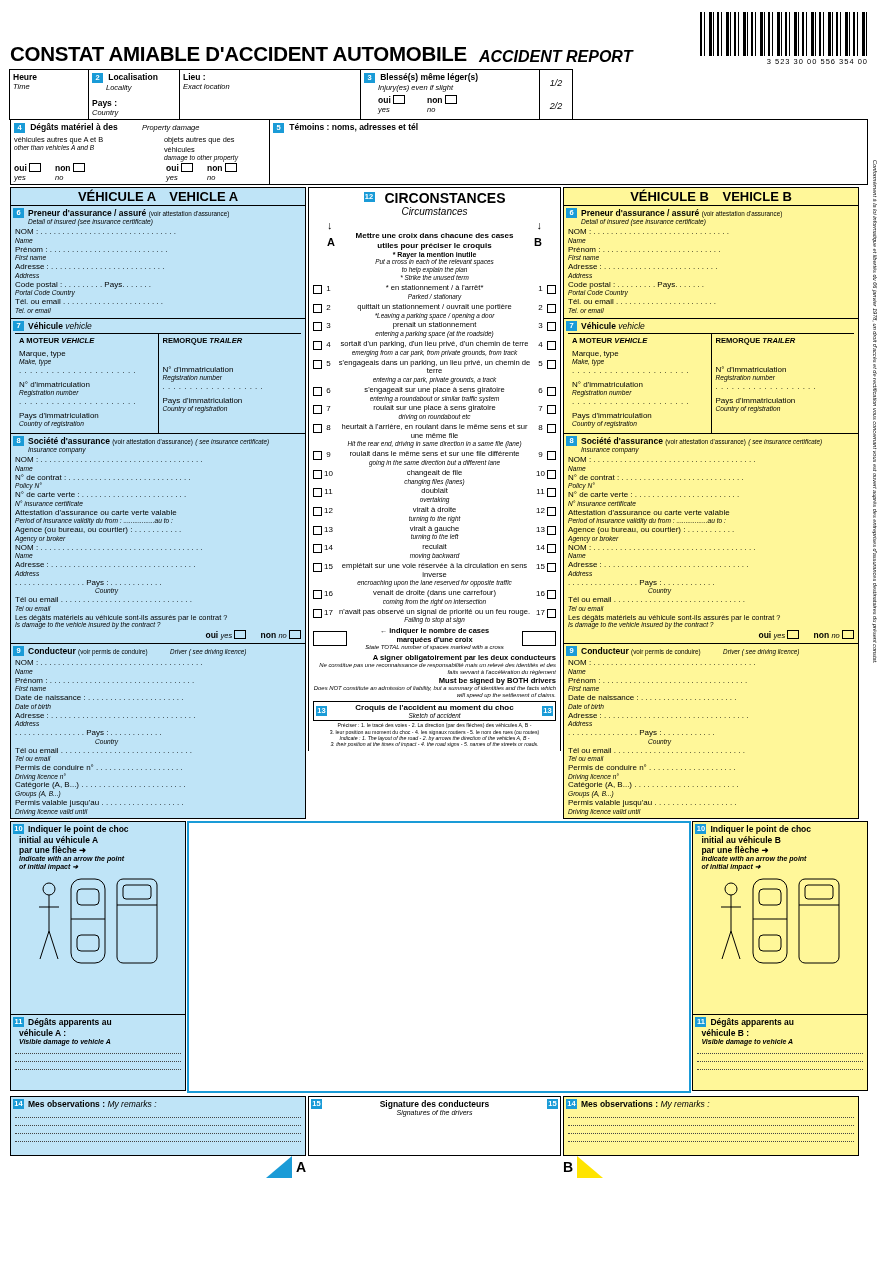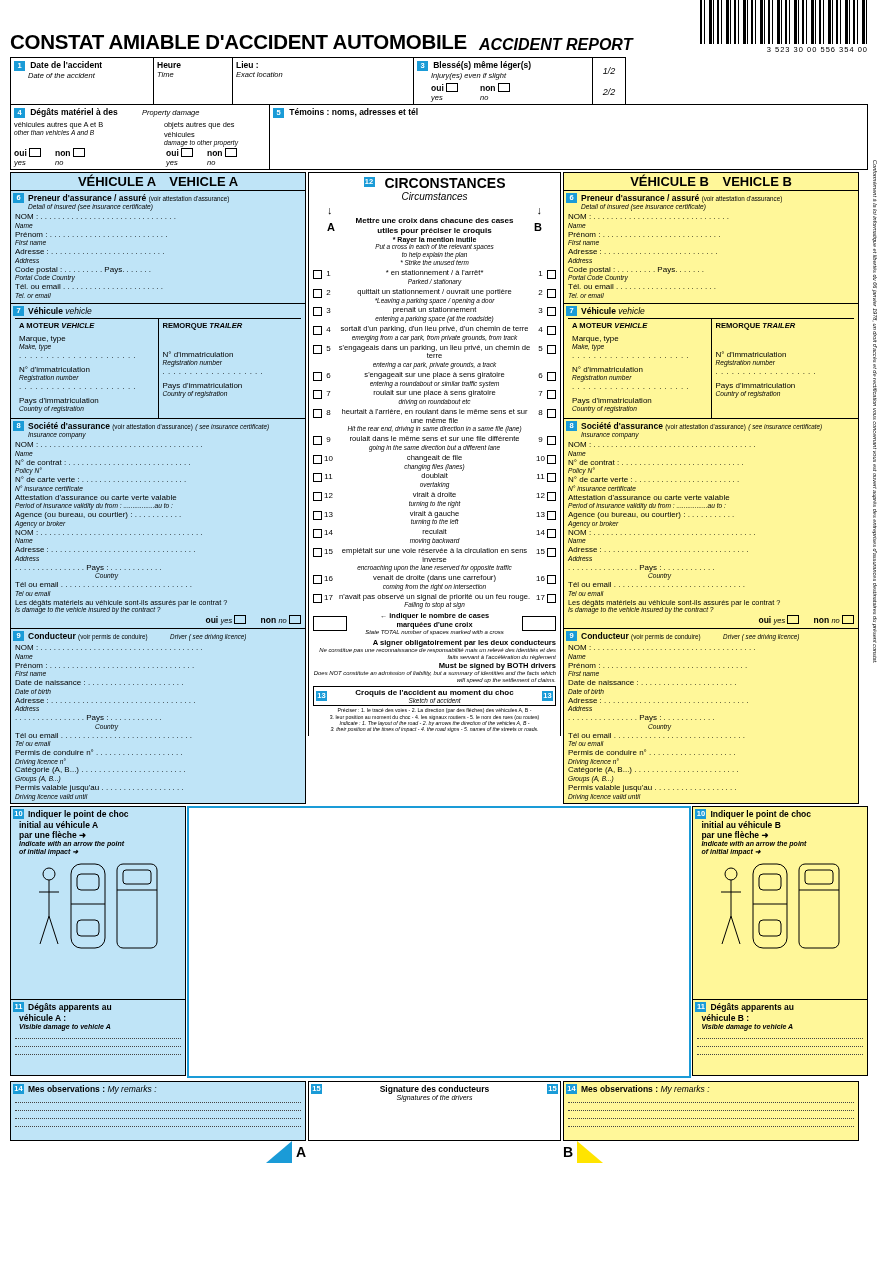--- a/index.html
+++ b/index.html
@@ -5,21 +5,21 @@
   * { box-sizing: border-box; }
   html, body { margin:0; padding:0; }
   body {
     width: 878px; height: 1280px;
     font-family: "Liberation Sans", sans-serif;
     background: #ffffff;
     color: #000;
     font-size: 8px;
     position: relative;
   }
-  .page { position:relative; width:878px; height:1280px; padding: 0 10px; }
+  .page { position:relative; width:878px; height:1280px; padding: 12px 10px; }
 
   
   .header { display:flex; align-items:flex-end; gap:6px; }
   .title-main { font-size: 20.5px; font-weight:bold; letter-spacing:-0.3px; white-space:nowrap;}
   .title-en { font-size:16px; font-style:italic; font-weight:bold; margin-left:6px; white-space:nowrap;}
   .barcode { margin-left:auto; display:flex; flex-direction:column; align-items:flex-end; }
   .bars { height:44px; width:168px; background:
      repeating-linear-gradient(90deg, #000 0 2px, #fff 2px 4px, #000 4px 5px, #fff 5px 9px, #000 9px 12px, #fff 12px 13px, #000 13px 14px, #fff 14px 17px);
   }
   .barnum { font-size:7.5px; letter-spacing:1px; margin-top:1px; }
@@ -138,29 +138,30 @@
   <div class="header">
     <div class="title-main">CONSTAT AMIABLE D'ACCIDENT AUTOMOBILE</div>
     <div class="title-en">ACCIDENT REPORT</div>
     <div class="barcode">
       <div class="bars"></div>
       <div class="barnum">3  523 30  00  556 354 00</div>
     </div>
   </div>
 
   <div class="toprow">
-    <div class="cell c-date">
-      <span class="numbox">1</span>
-      <span class="lbl-fr" style="margin-left:3px">Date de l'accident</span>
-      <div class="lbl-en" style="padding-left:14px">Date of the accident</div>
-      <div style="height:22px"></div>
-    </div>
     <div class="cell c-heure" style="margin-left:-1px">
       <span class="lbl-fr">Heure</span>
       <div class="lbl-en">Time</div>
+    </div>
+    <div class="cell c-loc" style="margin-left:-1px">
+      <span class="numbox">2</span>
+      <span class="lbl-fr" style="margin-left:3px">Localisation</span>
+      <div class="lbl-en" style="padding-left:14px">Locality</div>
+      <div class="lbl-fr" style="margin-top:6px">Pays :</div>
+      <div class="lbl-en">Country</div>
     </div>
     <div class="cell c-lieu" style="margin-left:-1px">
       <div class="lbl-fr">Lieu :</div>
       <div class="lbl-en">Exact location</div>
     </div>
     <div class="cell c-bless" style="margin-left:-1px">
       <span class="numbox">3</span>
       <span class="lbl-fr" style="margin-left:3px">Blessé(s) même léger(s)</span>
       <div class="lbl-en" style="padding-left:14px">Injury(es) even if slight</div>
       <div style="display:flex; gap:22px; padding-left:14px; margin-top:3px;">

